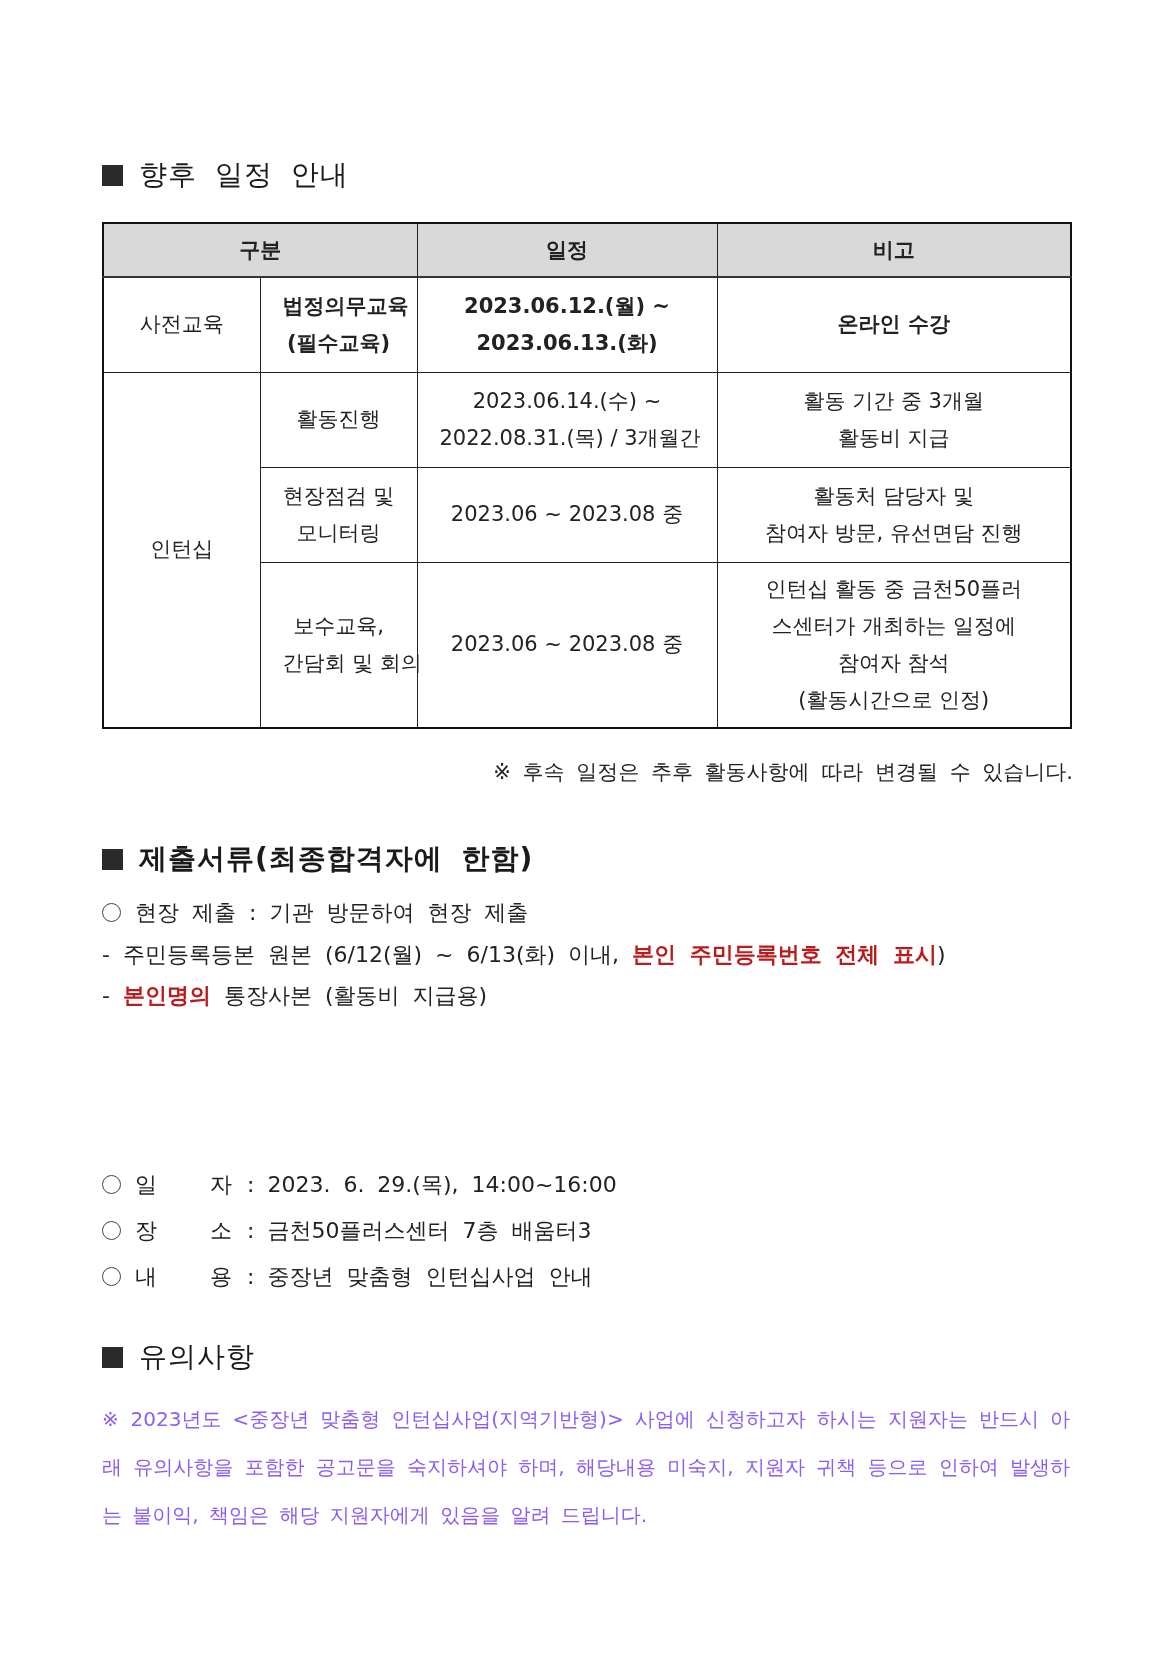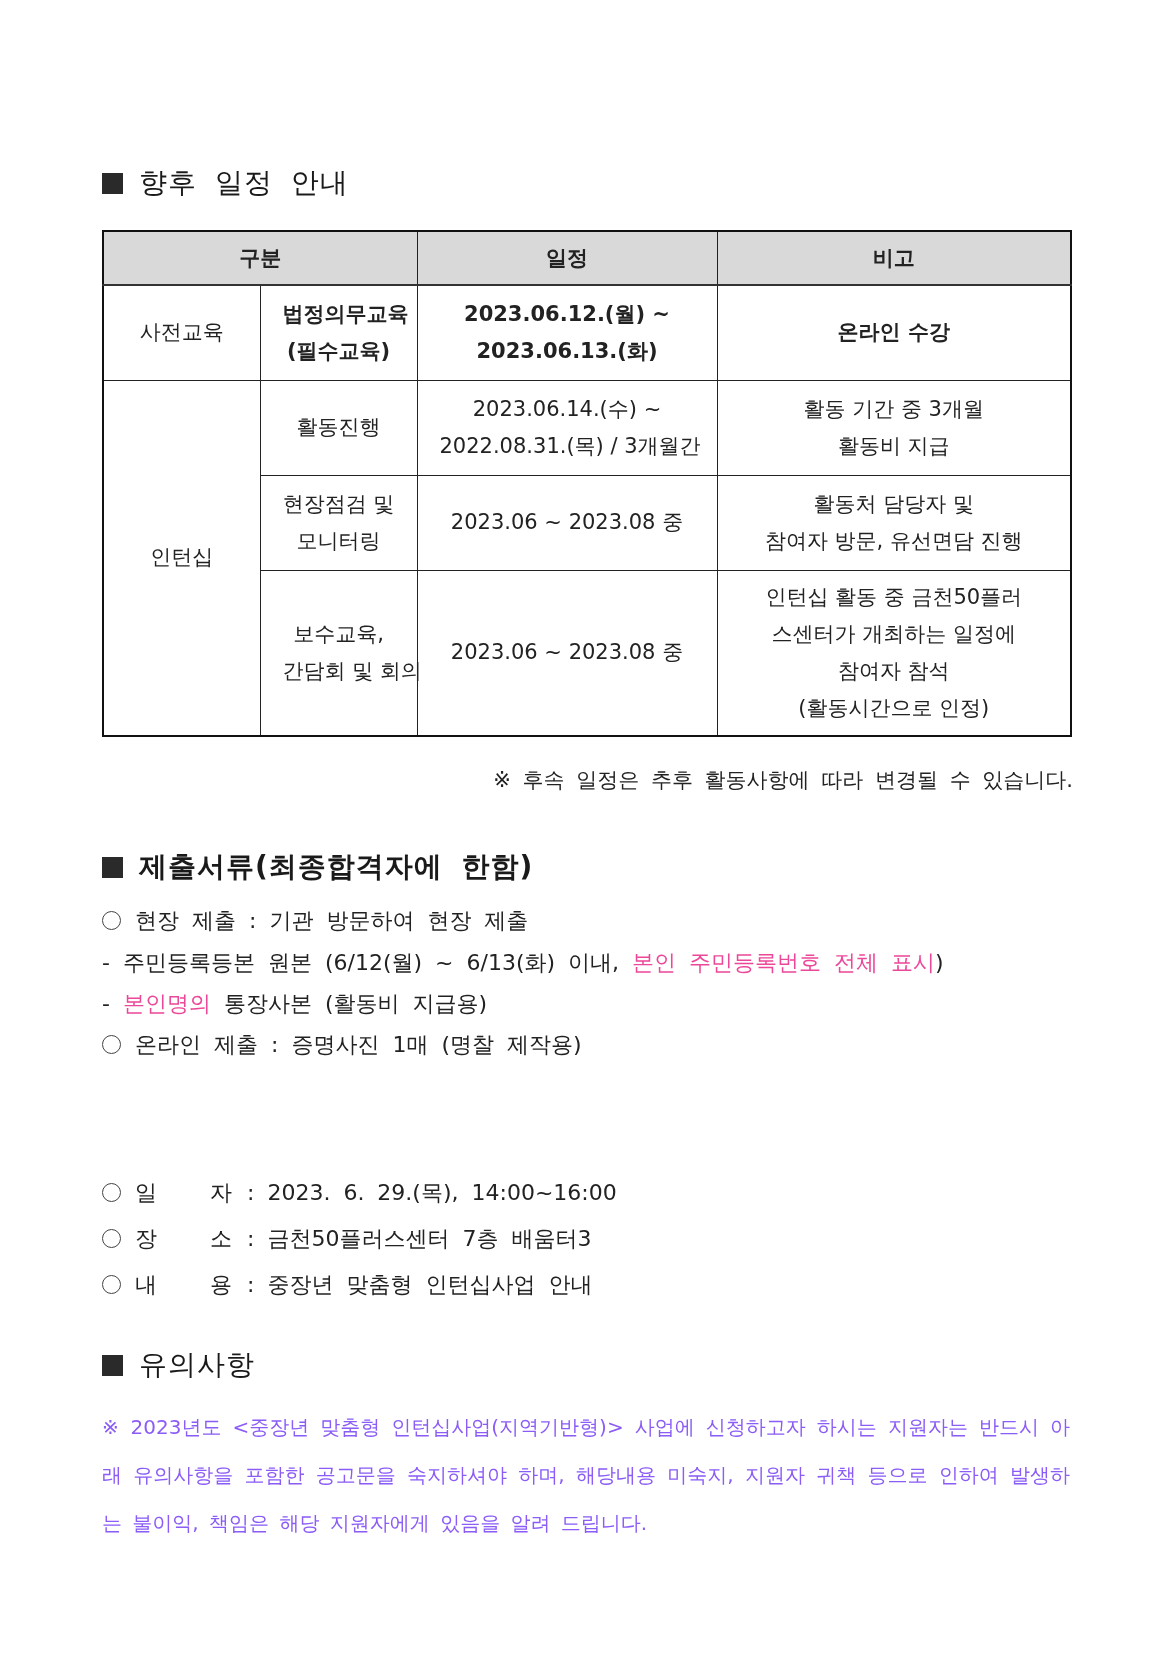--- a/index.html
+++ b/index.html
@@ -1,21 +1,21 @@
 <!DOCTYPE html>
 <html><head>
 <meta charset="utf-8">
 <style>
   html, body { margin: 0; padding: 0; background: #ffffff; }
   body {
     width: 1170px; height: 1654px; position: relative; overflow: hidden;
     font-family: "DejaVu Sans", "Liberation Sans", sans-serif;
     color: #222222;
   }
-  .page { position: absolute; left: 0; top: 8px; width: 1170px; height: 1598px; }
+  .page { position: absolute; left: 0; top: 0; width: 1170px; height: 1598px; }
 
   .section-title {
     position: absolute; left: 102px;
     font-size: 28px; line-height: 34px; color: #1a1a1a;
     display: flex; align-items: center; white-space: nowrap;
   }
   .section-title .sq {
     display: inline-block; width: 21px; height: 21px; background: #2a2a2a;
     margin-right: 16px;
   }
@@ -45,21 +45,21 @@
   }
 
   .body-line {
     position: absolute; left: 102px; font-size: 22px; line-height: 30px;
     color: #222; white-space: nowrap; word-spacing: 6px;
   }
   .circle {
     display: inline-block; width: 19px; height: 19px; border: 1.5px solid #444;
     border-radius: 50%; vertical-align: -2px; margin-right: 14px; box-sizing: border-box;
   }
-  .red { color: #ec4899; font-weight: normal; }
+  .red { color: #b91c1c; font-weight: bold; }
   .label-spaced { display: inline-block; width: 112px; }
   .label-spaced .a { display: inline-block; width: 75px; }
 
   .para {
     position: absolute; left: 102px; width: 968px; font-size: 20px;
     line-height: 48px; color: #8b5cf6; text-align: justify; text-align-last: left;
     word-spacing: 4px;
   }
 </style>
 </head>
@@ -154,23 +154,20 @@
   </div>
   <div class="body-line" style="top:898px;">
     <span class="circle"></span><span>현장 제출 : 기관 방문하여 현장 제출</span>
   </div>
   <div class="body-line" style="top:940px;">
     <span>- 주민등록등본 원본 (6/12(월) ~ 6/13(화) 이내, </span><span class="red">본인 주민등록번호 전체 표시</span><span>)</span>
   </div>
   <div class="body-line" style="top:981px;">
     <span>- </span><span class="red">본인명의</span><span> 통장사본 (활동비 지급용)</span>
   </div>
-  <div class="body-line" style="top:1022px;">
-    <span class="circle"></span><span>온라인 제출 : 증명사진 1매 (명찰 제작용)</span>
-  </div>
 
   <div class="body-line" style="top:1170px;">
     <span class="circle"></span><span class="label-spaced"><span class="a">일</span><span>자</span></span><span>: 2023. 6. 29.(목), 14:00~16:00</span>
   </div>
   <div class="body-line" style="top:1216px;">
     <span class="circle"></span><span class="label-spaced"><span class="a">장</span><span>소</span></span><span>: 금천50플러스센터 7층 배움터3</span>
   </div>
   <div class="body-line" style="top:1262px;">
     <span class="circle"></span><span class="label-spaced"><span class="a">내</span><span>용</span></span><span>: 중장년 맞춤형 인턴십사업 안내</span>
   </div>

